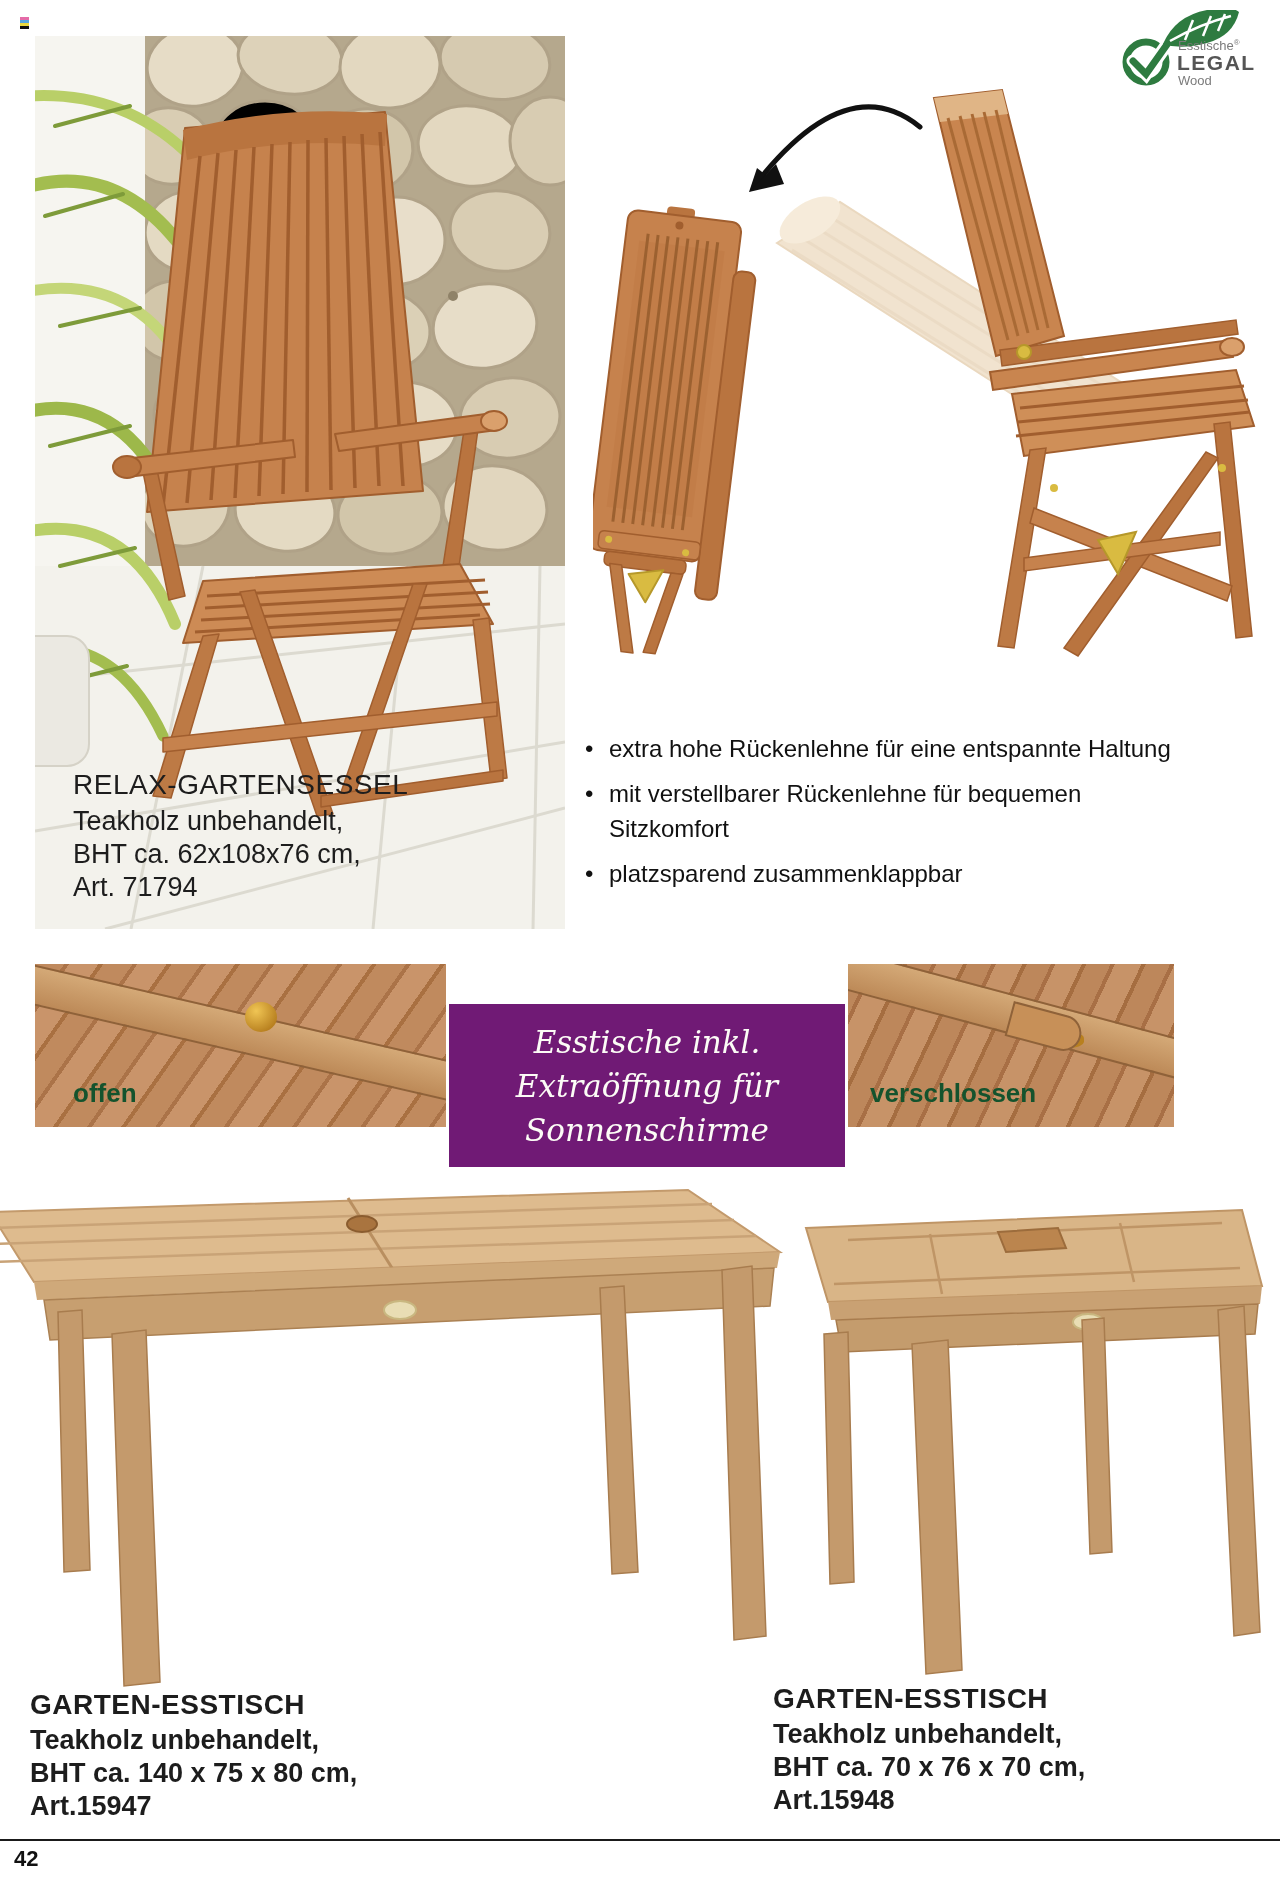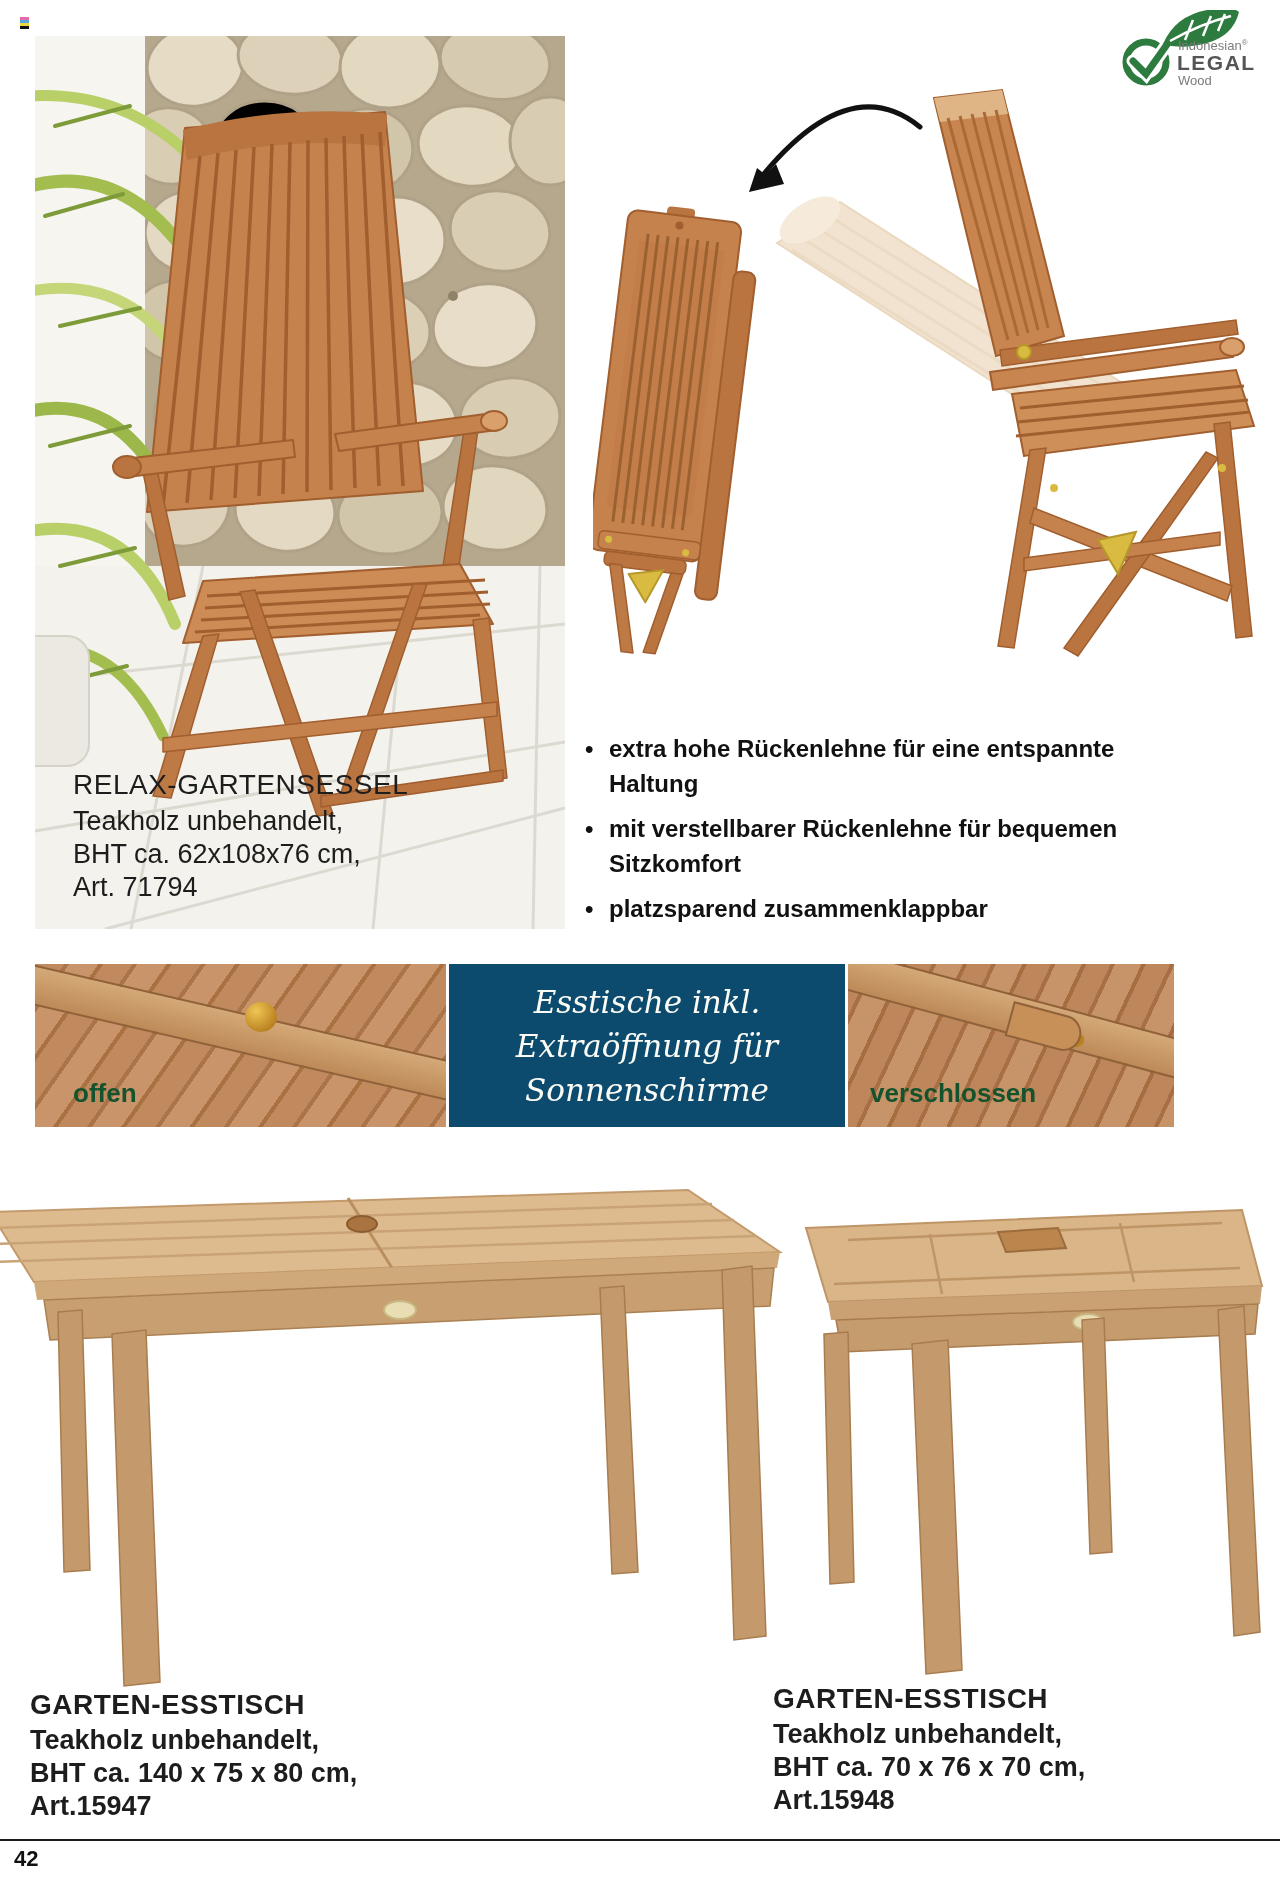--- a/index.html
+++ b/index.html
@@ -18,21 +18,21 @@
   #legal-logo{left:1115px;top:10px;width:170px;height:90px;}
   #legal-logo .l1{position:absolute;left:63px;top:28px;font-size:13px;color:#7b7b7b;}
   #legal-logo .l1 sup{font-size:8px;}
   #legal-logo .l2{position:absolute;left:62px;top:41px;font-size:21px;font-weight:bold;
                   letter-spacing:1.5px;color:#555;}
   #legal-logo .l3{position:absolute;left:63px;top:63px;font-size:13px;color:#7b7b7b;}
   
   #details-heading{left:585px;top:696px;font-size:29px;letter-spacing:.5px;color:#1c1c1c;}
   #details-list{left:583px;top:731px;width:600px;margin:0;padding:0;list-style:none;}
   #details-list li{position:relative;padding-left:26px;margin-bottom:10px;
-                   font-size:24px;font-weight:bold;line-height:35px;color:#111;}
+                   font-size:24px;font-weight:normal;line-height:35px;color:#111;}
   #details-list li::before{content:"•";position:absolute;left:2px;top:0;}
   
   .band-photo{top:964px;height:163px;overflow:hidden;}
   #band-left{left:35px;width:411px;}
   #band-right{left:848px;width:326px;}
   #band-panel{left:449px;top:964px;width:396px;height:163px;display:flex;flex-direction:column;
               justify-content:center;align-items:center;text-align:center;
               font-family:"DejaVu Serif",serif;font-style:italic;font-size:31px;
               line-height:44px;color:#fcfcf6;}
   .band-label{position:absolute;bottom:18px;font-size:26px;font-weight:bold;color:#14532d;}
@@ -67,21 +67,21 @@
   </div>
 
   <div class="abs" id="legal-logo">
     <svg width="170" height="90" viewBox="0 0 170 90">
       <circle cx="31" cy="52" r="20" fill="none" stroke="#2e7b40" stroke-width="7"></circle>
       <path d="M18 51 L31 64 L58 26" fill="none" stroke="#ffffff" stroke-width="13" stroke-linecap="round"></path>
       <path d="M18 51 L31 64 L58 26" fill="none" stroke="#2e7b40" stroke-width="7" stroke-linecap="round"></path>
       <path d="M48 34 Q60 6 92 0 Q118 -4 124 2 Q118 26 92 33 Q66 40 48 34 Z" fill="#2e7b40"></path>
       <path d="M55 31 Q85 14 116 6 M70 30 L78 10 M88 26 L96 6 M103 21 L110 4" stroke="#ffffff" stroke-width="2.5" fill="none"></path>
     </svg>
-    <span class="l1"><span>Indonesian</span><sup>®</sup></span>
+    <span class="l1"><span>Esstische</span><sup>®</sup></span>
     <span class="l2">LEGAL</span>
     <span class="l3">Wood</span>
   </div>
 
   <div class="abs" id="hero-photo">
     <svg width="530" height="893" viewBox="0 0 530 893">
       <rect x="0" y="0" width="530" height="535" fill="#f0ede4"></rect>
 
       <rect x="108" y="0" width="422" height="532" fill="#b5a88d"></rect>
       <g stroke="#b0a288" stroke-width="3">
@@ -269,21 +269,21 @@
     <li>mit verstellbarer Rückenlehne für bequemen Sitzkomfort</li>
     <li>platzsparend zusammenklappbar</li>
   </ul>
 
   <div class="abs band-photo" id="band-left">
     <div class="plank1"></div>
     <div class="beam" style="width:480px;left:-20px;top:52px;transform:rotate(13deg);"></div>
     <div class="knob" style="width:32px;height:30px;left:210px;top:38px;"></div>
     <span class="band-label" style="left:38px;">offen</span>
   </div>
-  <div class="abs" id="band-panel" style="background:#0c4a6e;">
+  <div class="abs" id="band-panel" style="background:#701a75;margin-top:40px;">
     <div>Esstische inkl.</div>
     <div>Extraöffnung für</div>
     <div>Sonnenschirme</div>
   </div>
   <div class="abs band-photo" id="band-right">
     <div class="plank2"></div>
     <div class="beam" style="width:520px;left:-30px;top:48px;transform:rotate(15deg);"></div>
     <div class="knob" style="width:40px;height:16px;left:196px;top:68px;border-radius:40%;"></div>
     <div class="endcap" style="width:70px;height:32px;left:160px;top:46px;transform:rotate(15deg);"></div>
     <span class="band-label" style="left:22px;">verschlossen</span>

